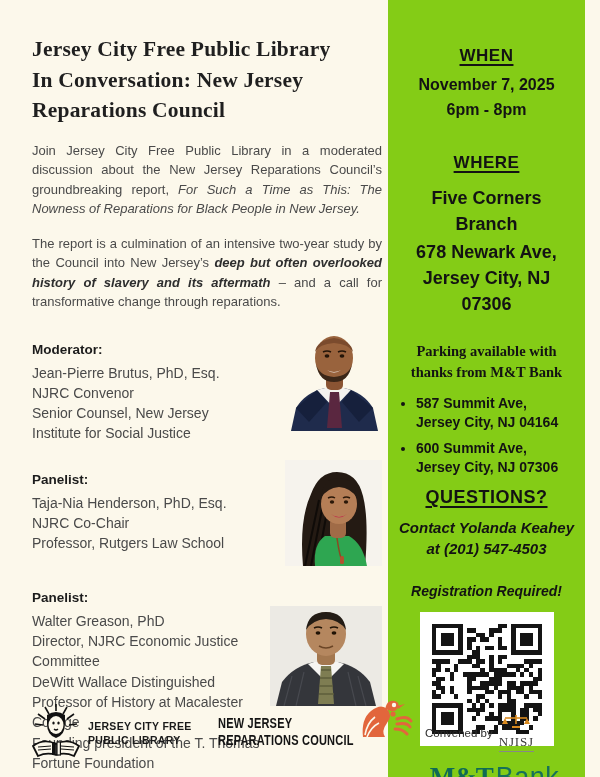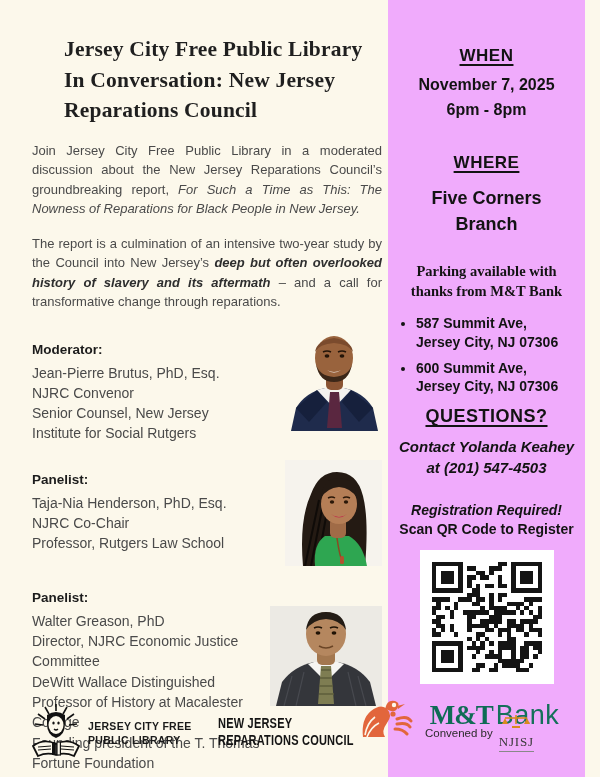--- a/index.html
+++ b/index.html
@@ -5,37 +5,37 @@
   html,body{margin:0;padding:0;}
   body{
     width:600px;height:777px;position:relative;overflow:hidden;
     background:#FCF8EB;
     font-family:"Liberation Sans",sans-serif;
     color:#454545;
   }
   
   .left-col{position:absolute;left:32px;top:34px;width:350px;}
   .title{font-family:"Liberation Serif","DejaVu Serif",serif;font-weight:bold;
-         font-size:21.5px;line-height:1.42;color:#1F1F1F;letter-spacing:.2px;margin-left:32px;}
+         font-size:21.5px;line-height:1.42;color:#1F1F1F;letter-spacing:.2px;}
   .para{font-size:13px;line-height:1.5;text-align:justify;margin-top:15px;color:#4A4A4A;}
   .para .it{font-style:italic;}
   .para .bd{font-weight:bold;font-style:italic;color:#2E2E2E;}
   .person{display:flex;align-items:flex-start;margin-top:26px;}
   .person .ptext{flex:1;padding-right:6px;}
   .person .role{font-weight:bold;color:#1C1C1C;font-size:13.5px;margin-bottom:6px;}
   .person .pline{font-size:14px;line-height:1.45;color:#4A4A4A;}
   .photo{flex:0 0 auto;}
   .photo svg{display:block;}
   .ph1{margin-top:-14px;}
   .ph2{margin-top:-12px;}
   .ph3{margin-top:16px;}
   
   .right-panel{
     position:absolute;left:388px;top:0;width:197px;height:777px;
-    background:#f0abfc;color:#131313;text-align:center;
+    background:#84cc16;color:#131313;text-align:center;
     padding:0;box-sizing:border-box;
   }
   .rp-inner{padding:46px 10px 0 10px;}
   .rp-h{font-weight:bold;font-size:17px;letter-spacing:.5px;
         text-decoration:underline;text-decoration-thickness:2px;text-underline-offset:3px;}
   .rp-date{font-weight:bold;font-size:16px;margin-top:10px;}
   .rp-time{font-weight:bold;font-size:16px;margin-top:7px;}
   .rp-where{margin-top:34px;}
   .rp-strong{font-weight:bold;font-size:18px;line-height:1.45;margin-top:12px;}
   .rp-parking{font-weight:bold;font-size:14.5px;line-height:1.4;margin-top:24px;font-family:Liberation Serif, serif;}
@@ -81,21 +81,21 @@
   <div class="para"><span>Join Jersey City Free Public Library in a moderated discussion about the New Jersey Reparations Council’s groundbreaking report, </span><span class="it">For Such a Time as This: The Nowness of Reparations for Black People in New Jersey.</span></div>
 
   <div class="para"><span>The report is a culmination of an intensive two-year study by the Council into New Jersey’s </span><span class="bd">deep but often overlooked history of slavery and its aftermath</span><span> – and a call for transformative change through reparations.</span></div>
 
   <div class="person" style="margin-top:30px;">
     <div class="ptext">
       <div class="role">Moderator:</div>
       <div class="pline">Jean-Pierre Brutus, PhD, Esq.</div>
       <div class="pline">NJRC Convenor</div>
       <div class="pline">Senior Counsel, New Jersey</div>
-      <div class="pline">Institute for Social Rutgers</div>
+      <div class="pline">Institute for Social Justice</div>
     </div>
     <div class="photo ph1">
       <svg width="95" height="103" viewBox="0 0 95 103">
         <path d="M4,103 L9,80 Q19,64 38,60 L57,60 Q76,64 86,80 L91,103 Z" fill="#1F2B4C"></path>
         <path d="M30,62 L47,80 L64,62 L57,60 L38,60 Z" fill="#F4F2EE"></path>
         <path d="M43,64 L52,64 L55,100 L40,100 Z" fill="#5A2740"></path>
         <path d="M9,80 L30,62 L40,74 L22,94 Z" fill="#16203C"></path>
         <path d="M86,80 L64,62 L55,74 L72,94 Z" fill="#16203C"></path>
         <rect x="39" y="46" width="17" height="16" rx="5" fill="#8A5433"></rect>
         <ellipse cx="47" cy="30" rx="19" ry="22" fill="#99633D"></ellipse>
@@ -167,32 +167,32 @@
 </div>
 
 <div class="right-panel">
   <div class="rp-inner">
     <div class="rp-h">WHEN</div>
     <div class="rp-date">November 7, 2025</div>
     <div class="rp-time">6pm - 8pm</div>
 
     <div class="rp-h rp-where">WHERE</div>
     <div class="rp-strong">Five Corners Branch</div>
+    <div class="rp-strong" style="margin-top:2px;">678 Newark Ave, Jersey City, NJ 07306</div>
 
     <div class="rp-parking">Parking available with thanks from M&amp;T Bank</div>
     <ul class="rp-bullets">
-      <li>587 Summit Ave, Jersey City, NJ 07306</li>
+      <li>587 Summit Ave, Jersey City, NJ 04164</li>
       <li>600 Summit Ave, Jersey City, NJ 07306</li>
     </ul>
 
     <div class="rp-h rp-questions">QUESTIONS?</div>
     <div class="rp-contact">Contact Yolanda Keahey at (201) 547-4503</div>
 
     <div class="rp-reg">Registration Required!</div>
-    <div class="rp-scan">Scan QR Code to Register</div>
 
     <div class="qr-box">
       <svg id="qr-svg" viewBox="0 0 25 25" shape-rendering="crispEdges">
           <rect x="0" y="0" width="1" height="1" fill="#141414"></rect>
           <rect x="1" y="0" width="1" height="1" fill="#141414"></rect>
           <rect x="2" y="0" width="1" height="1" fill="#141414"></rect>
           <rect x="3" y="0" width="1" height="1" fill="#141414"></rect>
           <rect x="4" y="0" width="1" height="1" fill="#141414"></rect>
           <rect x="5" y="0" width="1" height="1" fill="#141414"></rect>
           <rect x="6" y="0" width="1" height="1" fill="#141414"></rect>

